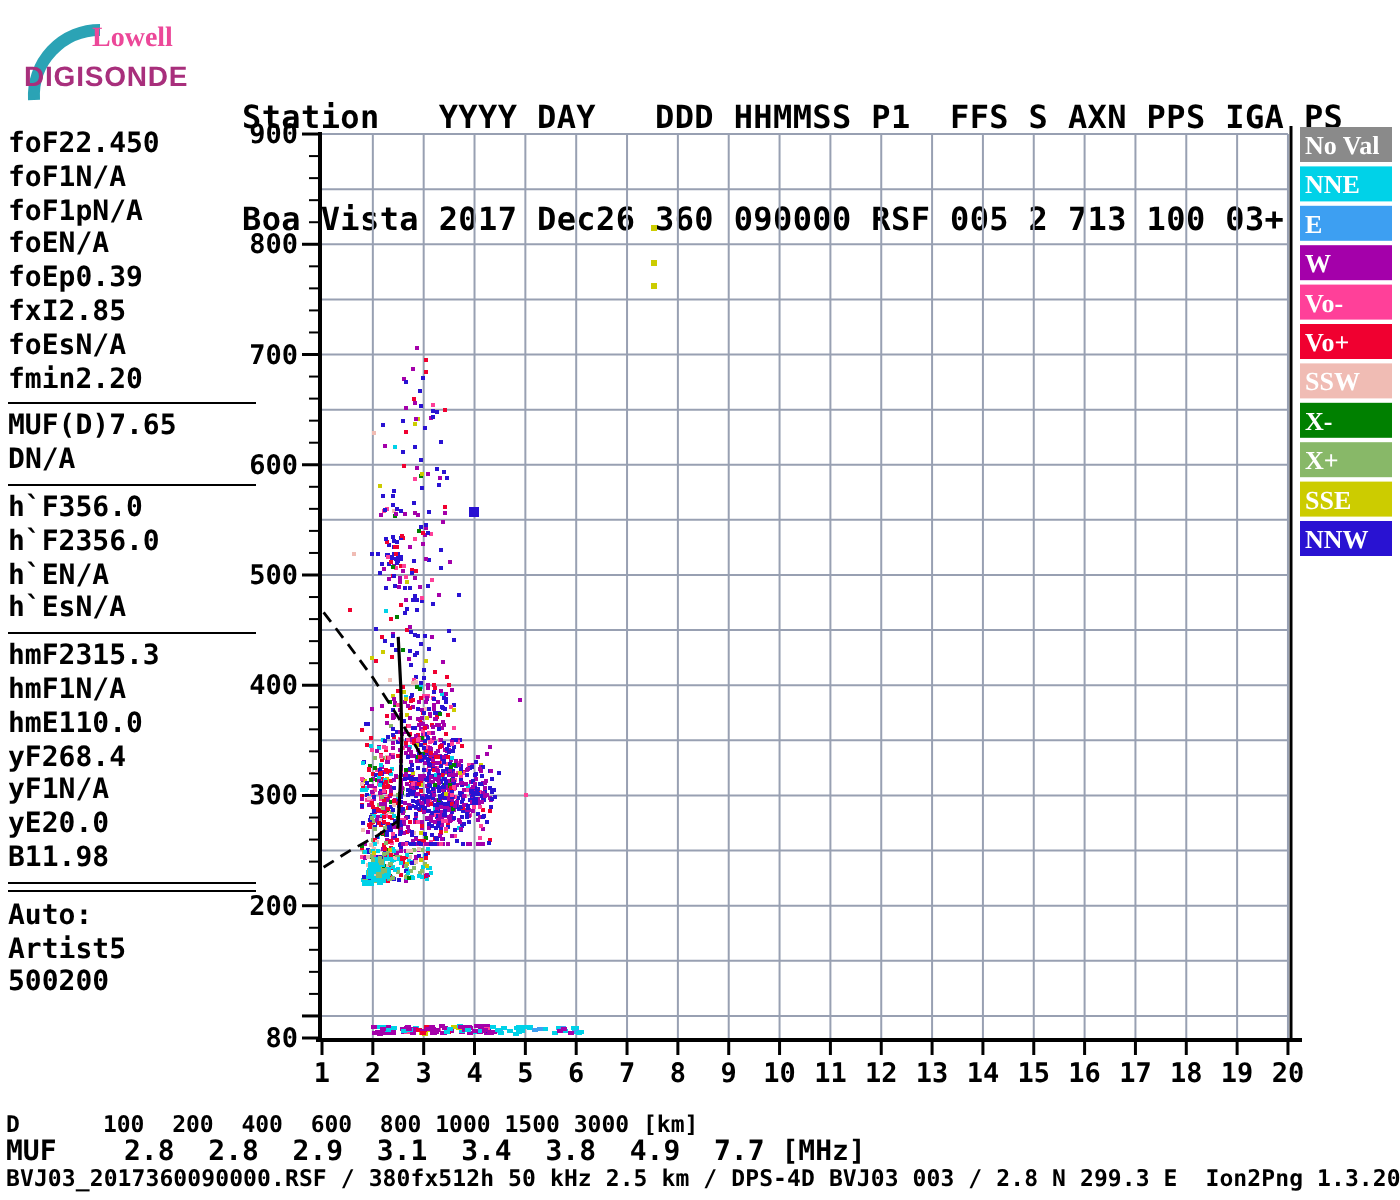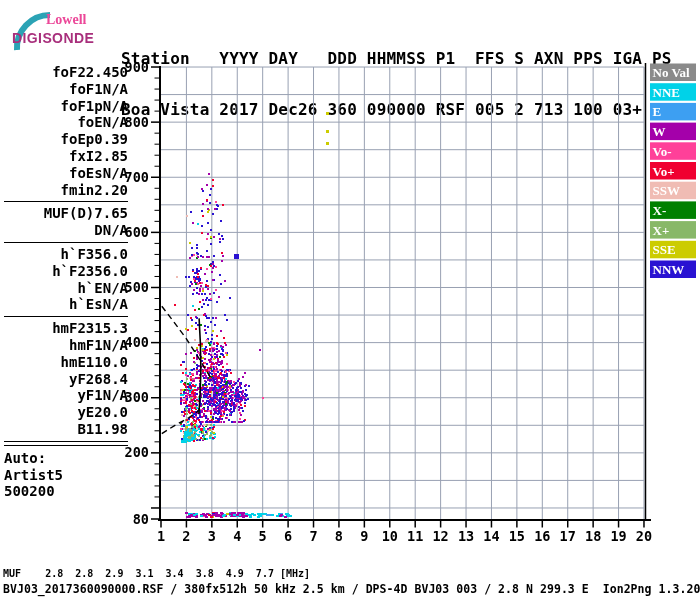--- a/index.html
+++ b/index.html
@@ -10,28 +10,28 @@
   .logo .lowell{position:absolute;left:40px;top:6px;font-family:"Liberation Serif",serif;
                 font-weight:bold;font-size:14px;color:#ec4899;}
   .logo .digi{position:absolute;left:6px;top:24px;font-family:"Liberation Sans",sans-serif;
               font-weight:bold;font-size:14px;letter-spacing:.4px;color:#a82f7c;}
   .logo svg{position:absolute;left:0;top:0;}
   
   .hdr{position:absolute;left:121px;top:16px;font-size:16px;font-weight:bold;
        letter-spacing:.2px;line-height:17px;white-space:pre;}
   
   .params{position:absolute;left:4px;top:64px;width:124px;font-size:14px;font-weight:bold;}
-  .prow{display:flex;justify-content:flex-end;height:16.8px;line-height:16.8px;}
+  .prow{display:flex;justify-content:flex-start;height:16.8px;line-height:16.8px;}
   .phr{border-top:1.5px solid #000;margin:3px 0 3px 0;height:0;}
   .auto{margin-top:4px;}
   .auto div{height:16.8px;line-height:16.8px;}
   
   .foot{position:absolute;left:3px;white-space:pre;font-weight:bold;}
   .foot.d{top:555px;font-size:11.5px;}
-  .foot.m{top:568px;font-size:10px;text-align:right;}
+  .foot.m{top:568px;font-size:14px;text-align:right;}
   .foot.i{top:582px;font-size:11.5px;letter-spacing:.05px;}
   svg.plot{position:absolute;left:0;top:0;}
   .axlab{font-family:"DejaVu Sans Mono","Liberation Mono",monospace;font-weight:bold;font-size:13.5px;fill:#000;}
   .leglab{font-family:"Liberation Serif",serif;font-weight:bold;font-size:13px;fill:#fff;}
 </style>
 </head>
 <body>
 
 <div class="stage">
 
@@ -1991,16 +1991,17 @@
         <text x="652.5" y="214.9" class="leglab">X-</text>
         <rect x="650" y="221.1" width="46" height="17.5" fill="#88b868"></rect>
         <text x="652.5" y="234.6" class="leglab">X+</text>
         <rect x="650" y="240.79999999999998" width="46" height="17.5" fill="#cccc00"></rect>
         <text x="652.5" y="254.29999999999998" class="leglab">SSE</text>
         <rect x="650" y="260.5" width="46" height="17.5" fill="#2912d2"></rect>
         <text x="652.5" y="274" class="leglab">NNW</text>
       </g>
     </svg>
 
+  <div class="foot d">D      100  200  400  600  800 1000 1500 3000 [km]</div>
   <div class="foot m">MUF    2.8  2.8  2.9  3.1  3.4  3.8  4.9  7.7 [MHz]</div>
   <div class="foot i">BVJ03_2017360090000.RSF / 380fx512h 50 kHz 2.5 km / DPS-4D BVJ03 003 / 2.8 N 299.3 E  Ion2Png 1.3.20</div>
 
 </div>
 
 </body></html>

